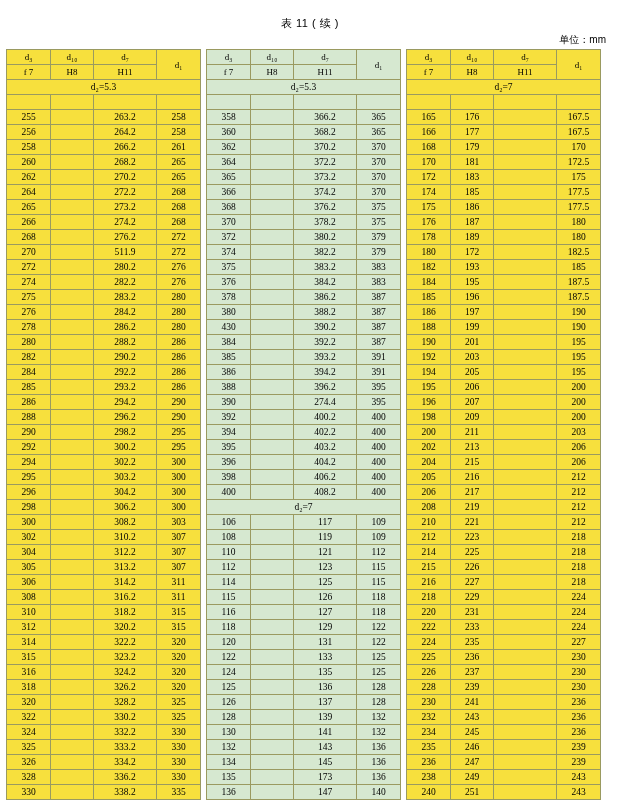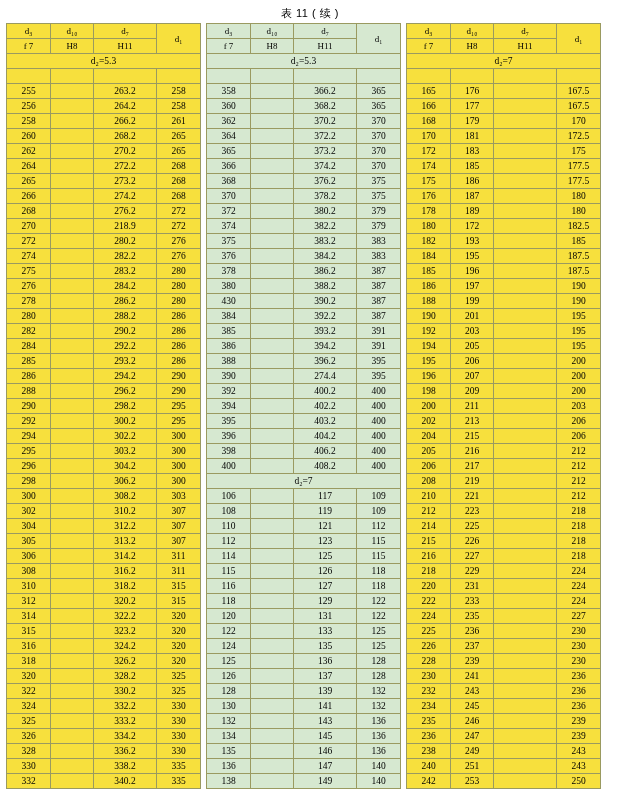--- a/index.html
+++ b/index.html
@@ -8,21 +8,21 @@
     background:#ffffff;
     font-family:"Liberation Serif", serif;
     font-size:10px;
     color:#000;
   }
   .page{position:relative;width:620px;height:800px;box-sizing:border-box;padding:0;}
   .title{
     text-align:center;
     font-size:11px;
     font-family:"Liberation Sans", sans-serif;
-    padding-top:6px;
+    padding-top:16px;
     padding-bottom:2px;
     letter-spacing:0.5px;
   }
   .unit{
     text-align:right;
     font-size:10px;
     padding-right:14px;
     padding-bottom:2px;
     font-family:"Liberation Sans", sans-serif;
   }
@@ -55,20 +55,21 @@
   .hdr td{height:13px;line-height:13px;font-size:9px;}
   .spanrow td{height:15px;line-height:15px;margin-left:28px;}
   .emptyrow td{height:14px;}
 </style>
 </head>
 <body>
 
 <div class="page">
 
   <div class="title">表 11 ( 续 )</div>
+  <div class="unit">单位：mm</div>
 
   <div class="cols">
 
     <table class="blk yellow">
       <tbody>
         <tr class="hdr">
           <td class="c1">d₃</td>
           <td class="c2">d₁₀</td>
           <td class="c3">d₇</td>
           <td class="c4" rowspan="2">d₁</td>
@@ -137,21 +138,21 @@
           </tr>
         <tr>
             <td>268</td>
             <td></td>
             <td>276.2</td>
             <td>272</td>
           </tr>
         <tr>
             <td>270</td>
             <td></td>
-            <td>218.9</td>
+            <td>511.9</td>
             <td>272</td>
           </tr>
         <tr>
             <td>272</td>
             <td></td>
             <td>280.2</td>
             <td>276</td>
           </tr>
         <tr>
             <td>274</td>
@@ -652,21 +653,21 @@
           </tr>
         <tr>
             <td>134</td>
             <td></td>
             <td>145</td>
             <td>136</td>
           </tr>
         <tr>
             <td>135</td>
             <td></td>
-            <td>146</td>
+            <td>173</td>
             <td>136</td>
           </tr>
         <tr>
             <td>136</td>
             <td></td>
             <td>147</td>
             <td>140</td>
           </tr>
         <tr>
             <td>138</td>

